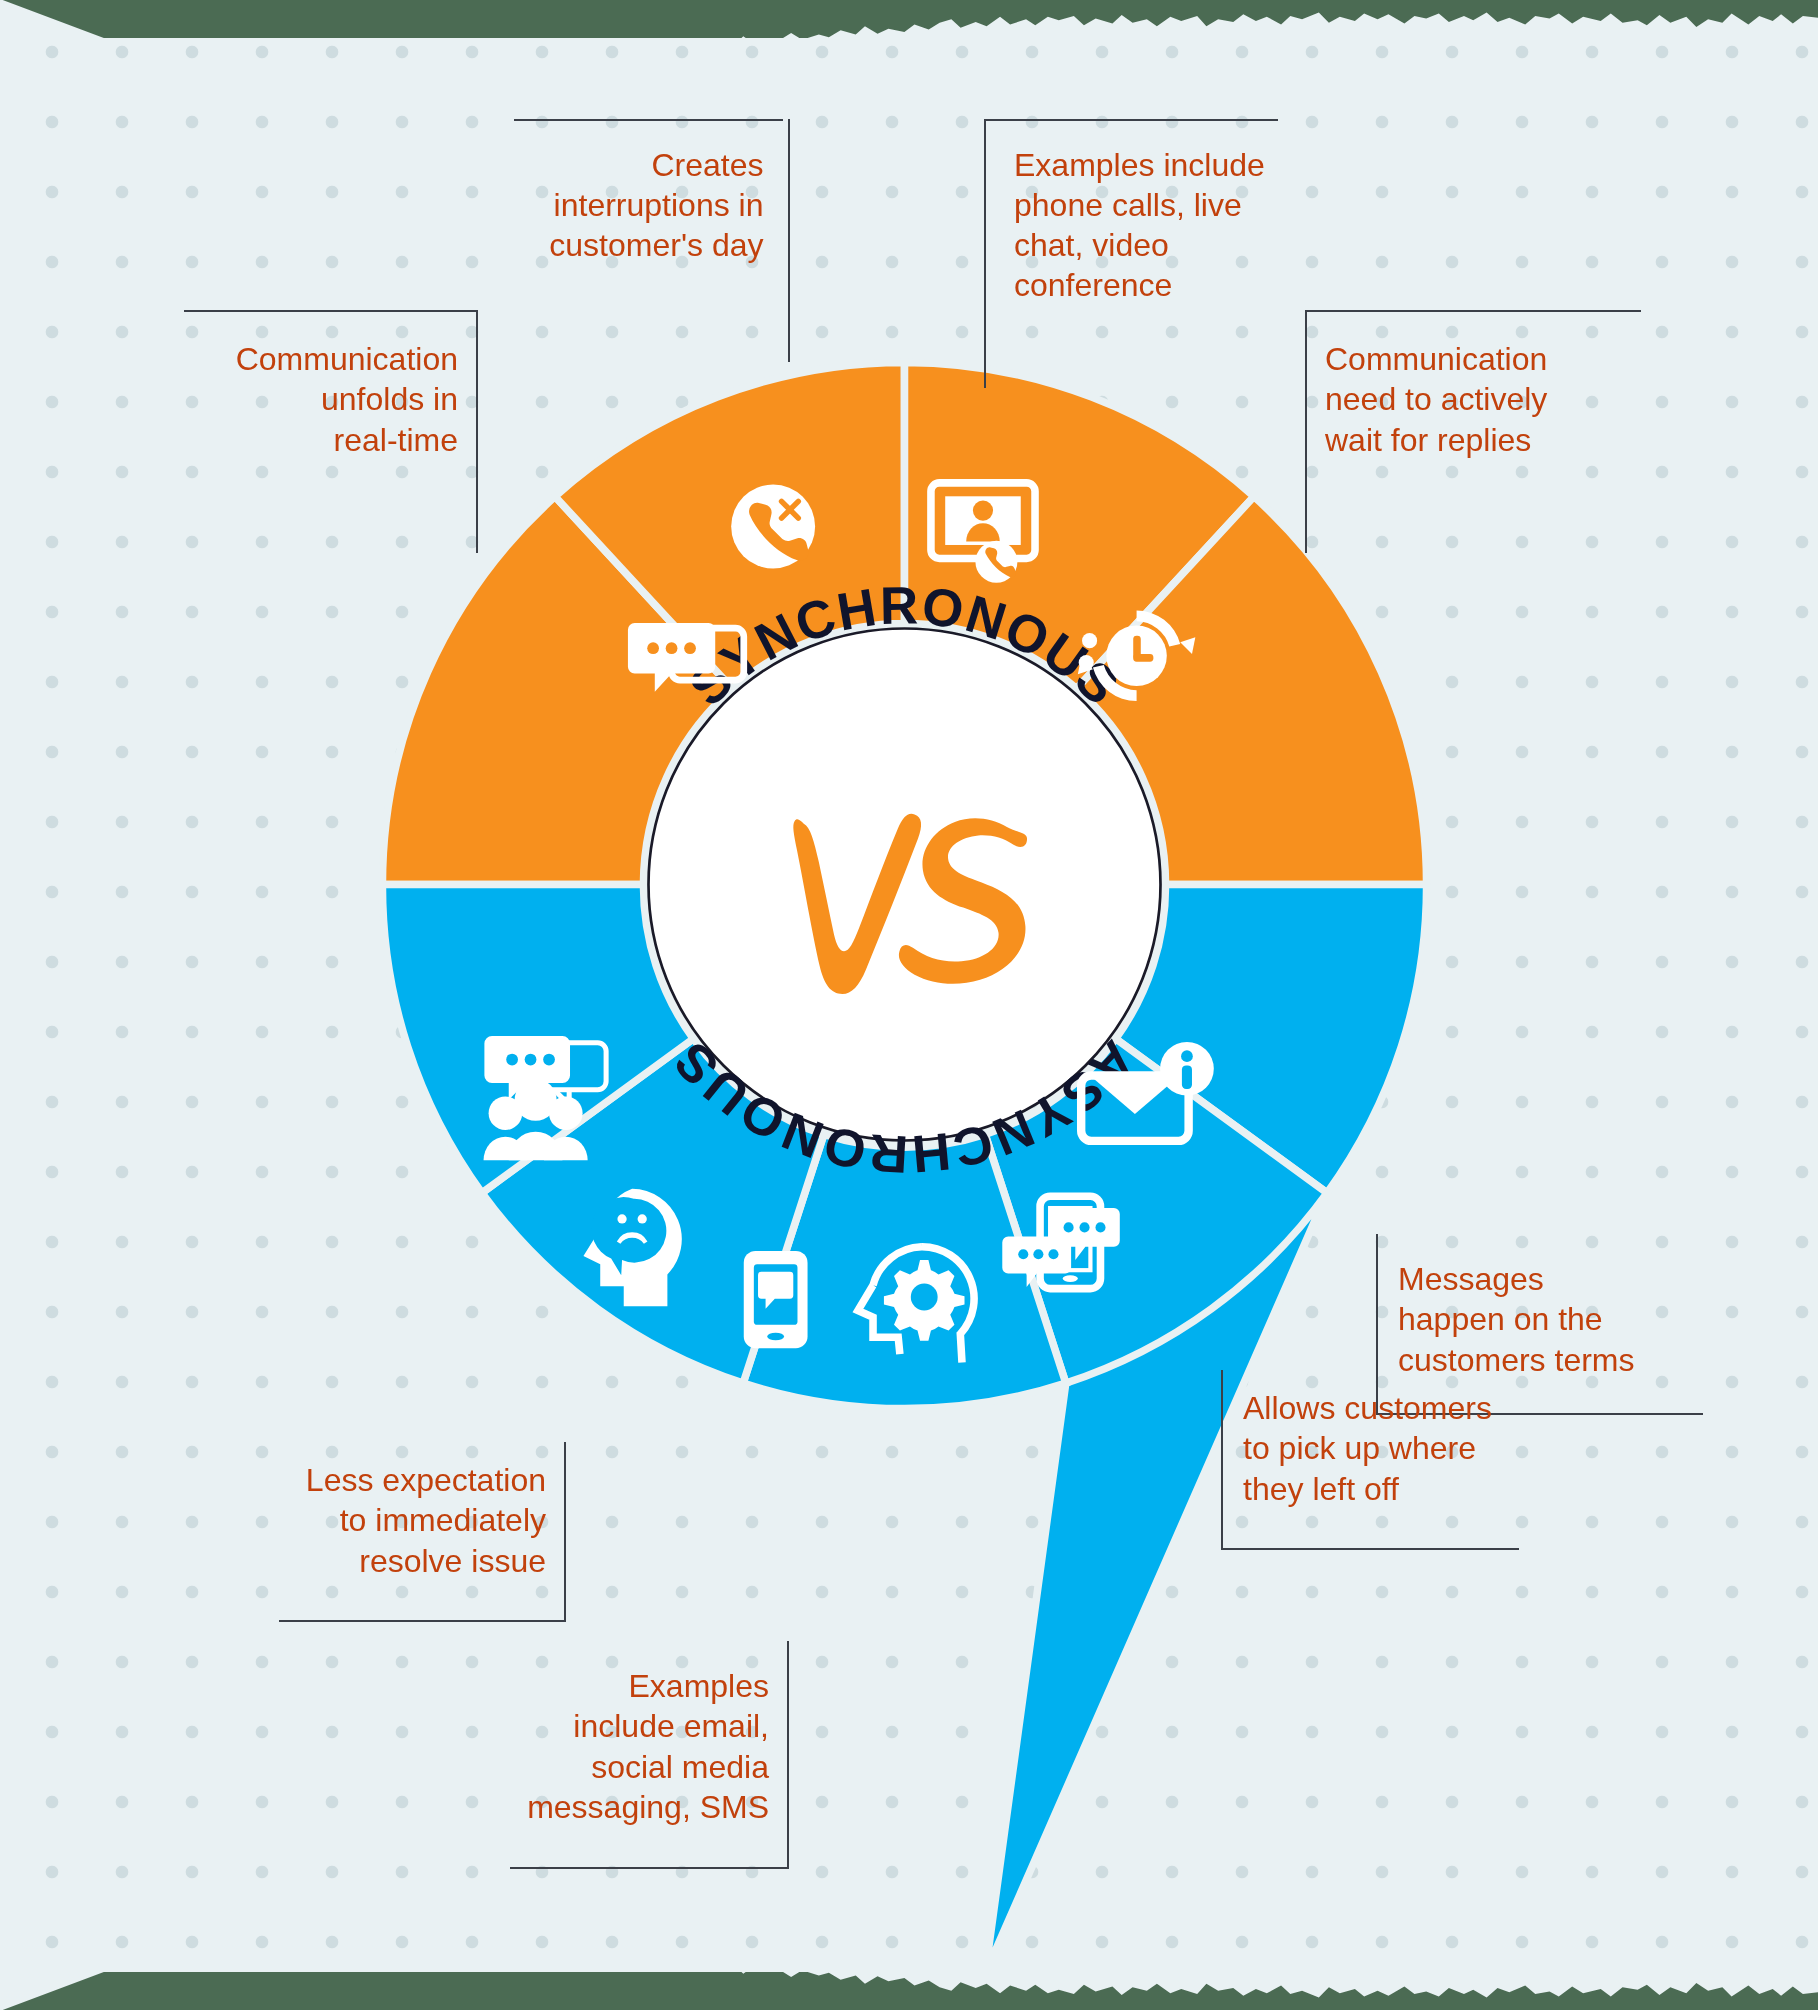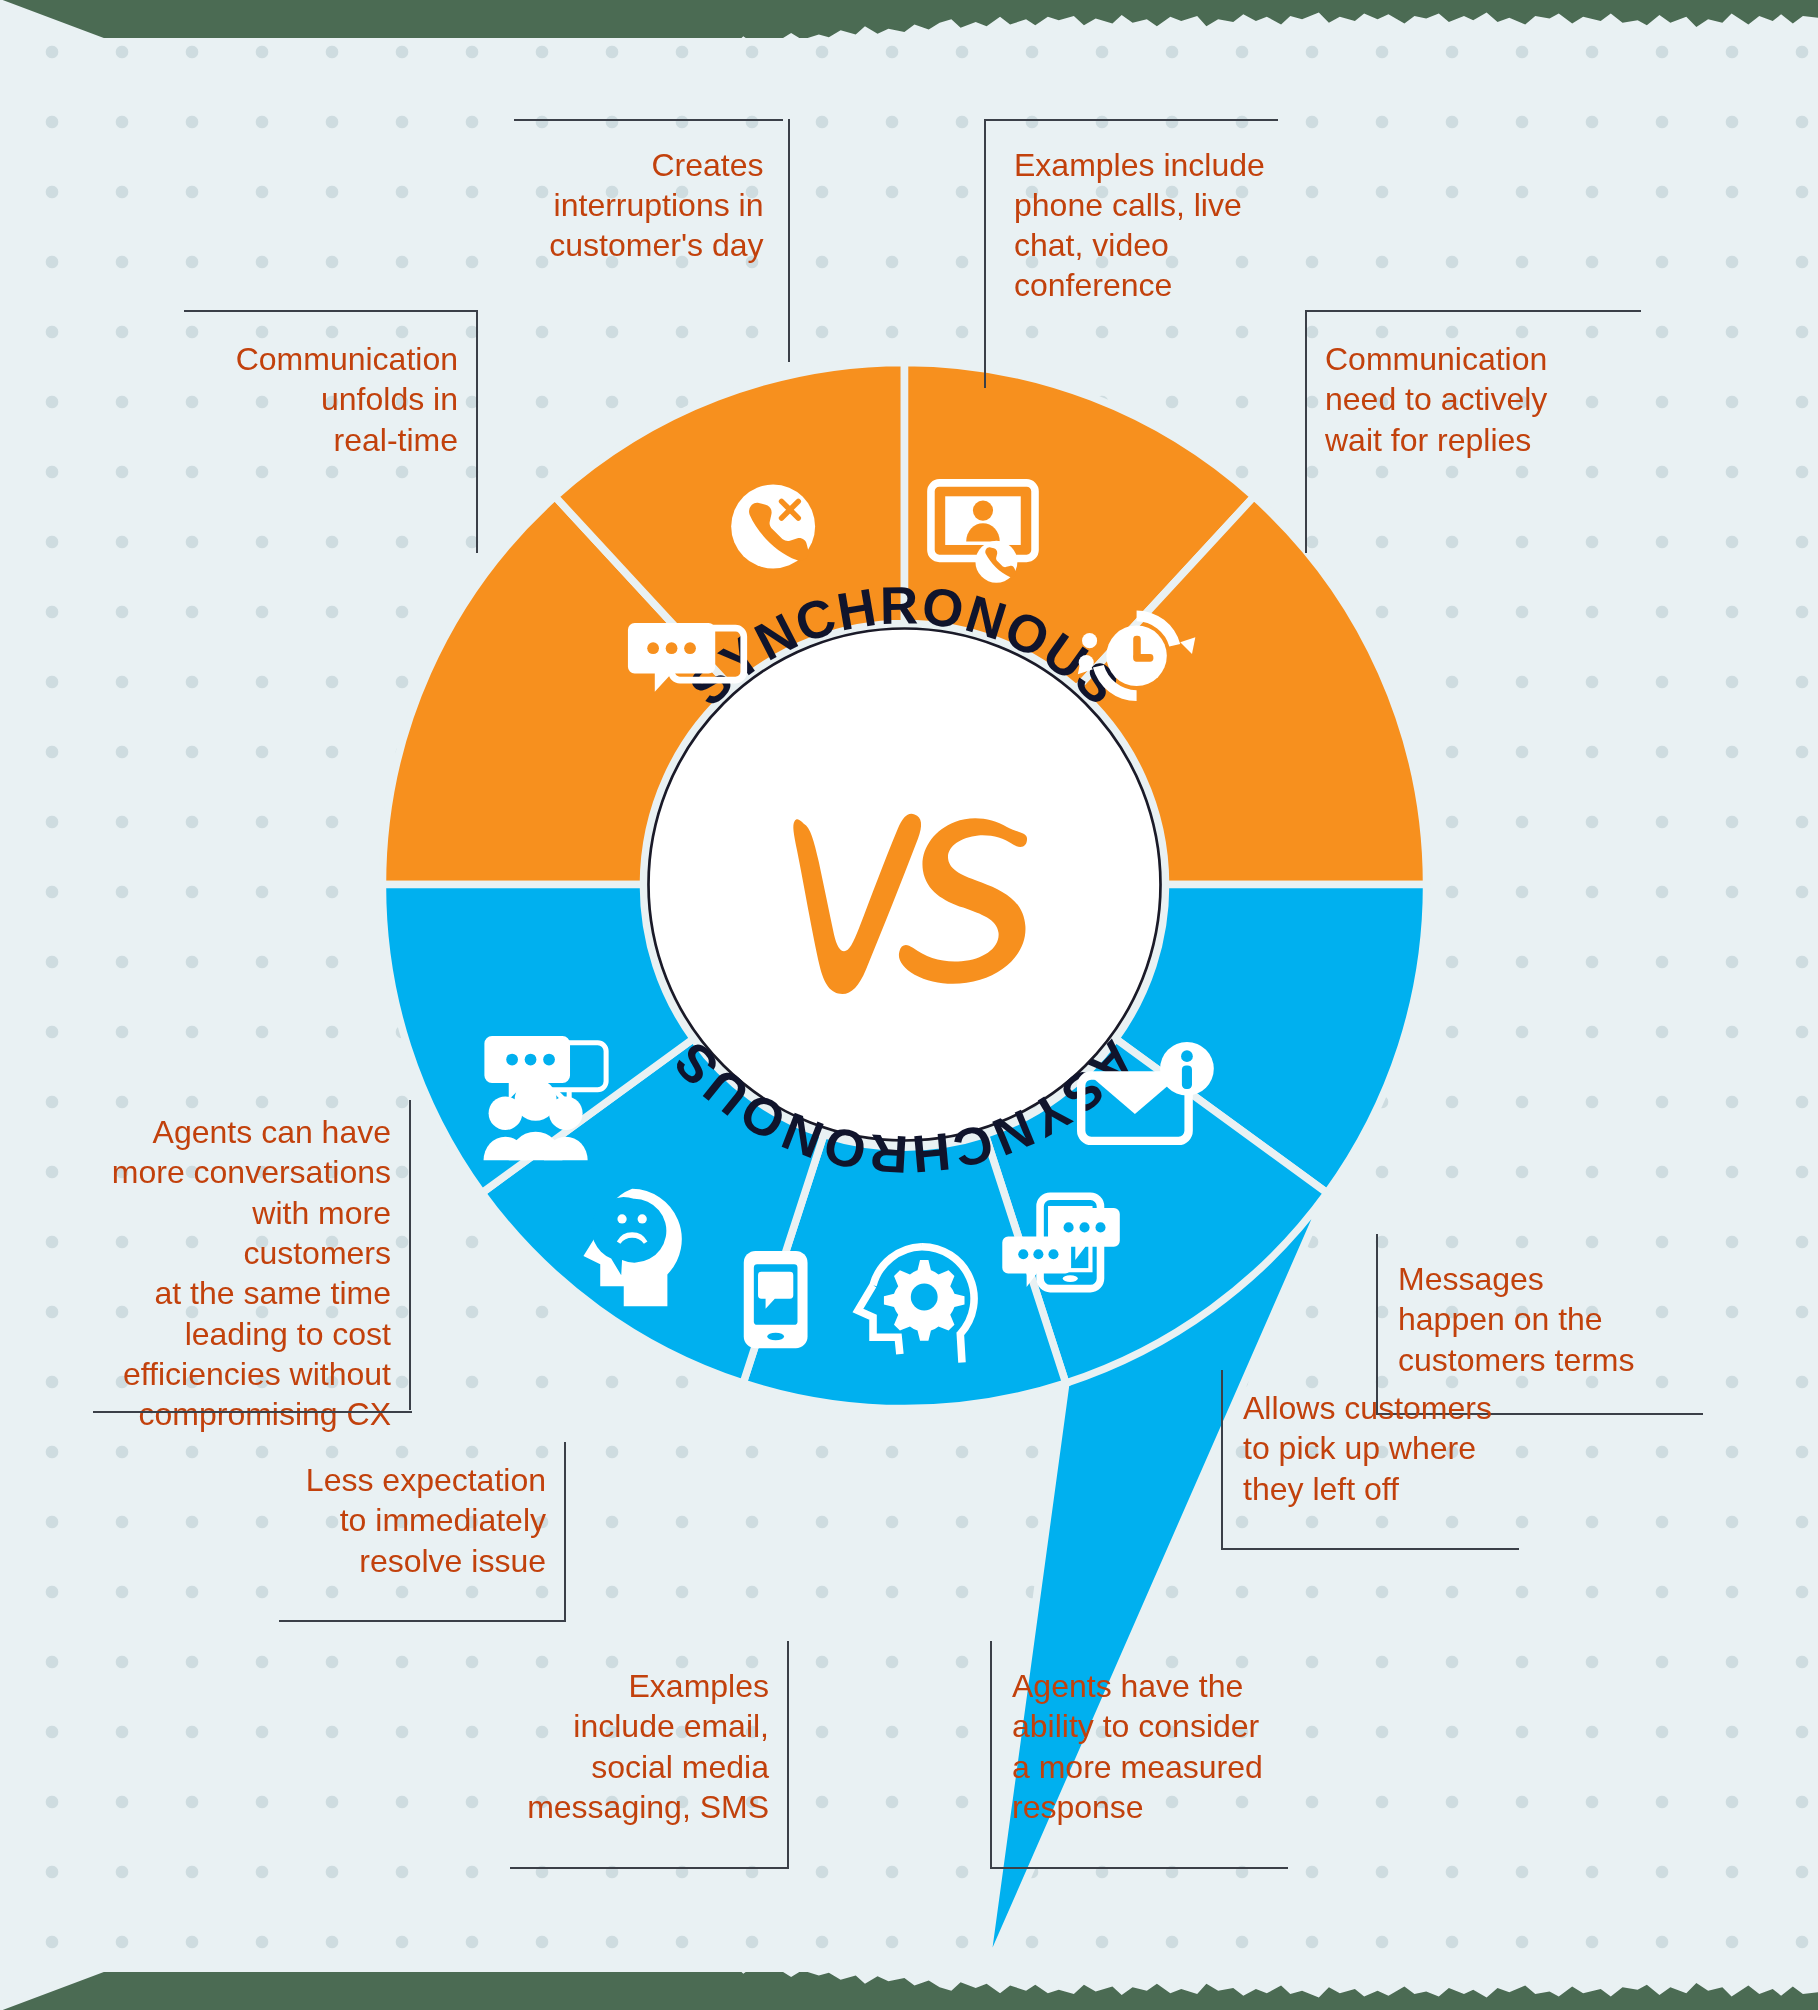--- a/index.html
+++ b/index.html
@@ -252,31 +252,20 @@
   </div>
 
   <div class="callout right" style="left:1305px; top:312px; width:336px;">
     <div class="rule h" style="left:0px; top:-1.7px; width:336px;"></div>
     <div class="rule v" style="left:0px; top:-1.7px; height:243px;"></div>
     <div class="txt" style="padding:27px 0 0 20px;">Communication
 need to actively
 wait for replies</div>
   </div>
 
-  <div class="callout left" style="left:101px; top:1112px; width:310px;">
-    <div class="rule v" style="right:0px; top:-11.7px; height:310px;"></div>
-    <div class="rule h" style="left:-8.4px; top:299px; width:319px;"></div>
-    <div class="txt" style="padding:0 20px 0 0;">Agents can have
-more conversations
-with more customers
-at the same time
-leading to cost
-efficiencies without
-compromising CX</div>
-  </div>
 
   <div class="callout right" style="left:1376px; top:1259px; width:319px;">
     <div class="rule v" style="left:0px; top:-25px; height:180px;"></div>
     <div class="rule h" style="left:0px; top:154px; width:327px;"></div>
     <div class="txt" style="padding:0 0 0 22px;">Messages
 happen on the
 customers terms</div>
   </div>
 
   <div class="callout left" style="left:289px; top:1460px; width:277px;">
@@ -297,23 +286,15 @@
 
   <div class="callout left" style="left:520px; top:1666px; width:269px;">
     <div class="rule v" style="right:0px; top:-25px; height:228px;"></div>
     <div class="rule h" style="left:-10px; top:201px; width:279px;"></div>
     <div class="txt" style="padding:0 20px 0 0;">Examples
 include email,
 social media
 messaging, SMS</div>
   </div>
 
-  <div class="callout right" style="left:990px; top:1666px; width:294px;">
-    <div class="rule v" style="left:0px; top:-25px; height:228px;"></div>
-    <div class="rule h" style="left:0px; top:201px; width:298px;"></div>
-    <div class="txt" style="padding:0 0 0 22px;">Agents have the
-ability to consider
-a more measured
-response</div>
-  </div>
 
 </div>
 
 
 </body></html>

